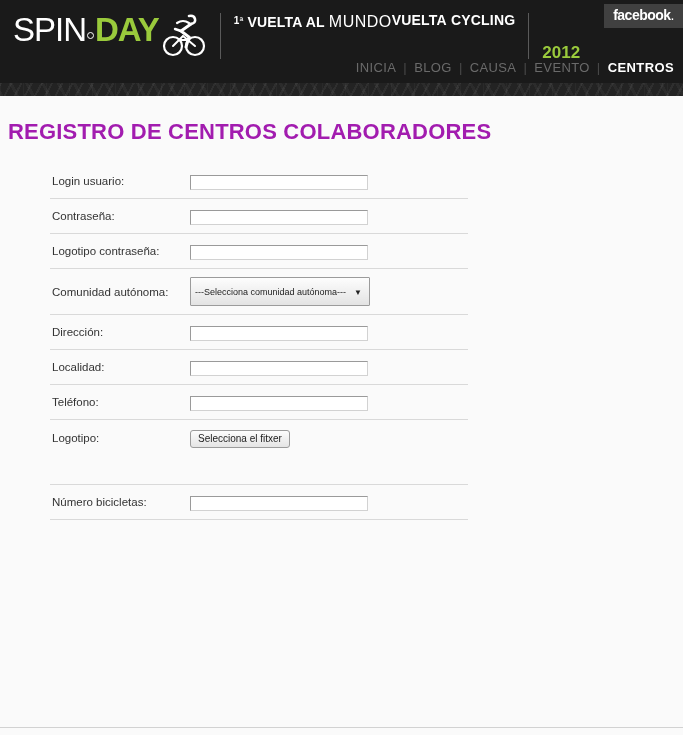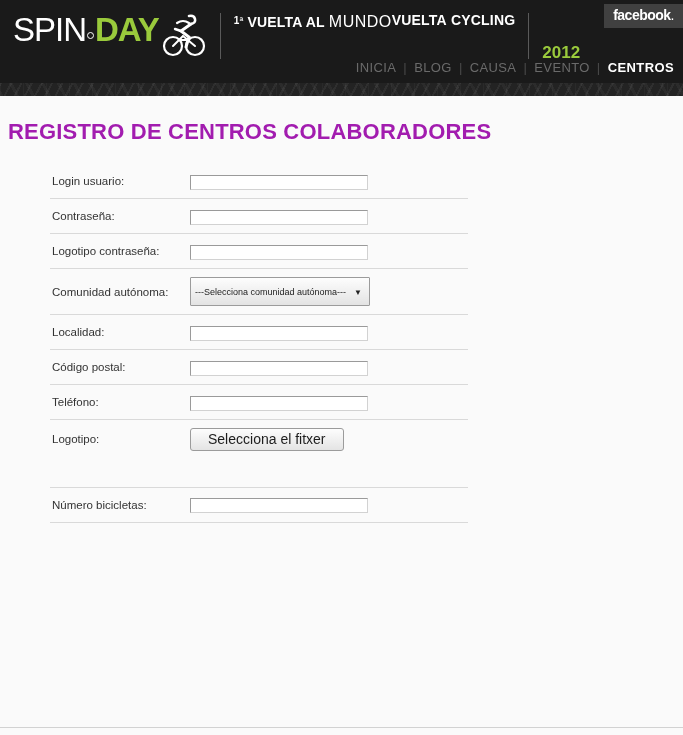--- a/index.html
+++ b/index.html
@@ -178,27 +178,27 @@
     height: 43px;
     border: 1px solid #1d1d1d;
     background: #ffffff;
     font-size: 11px;
     font-family: "Liberation Sans", sans-serif;
     resize: both;
     padding: 2px;
     display: block;
   }
   .file-btn {
-    font-size: 14px;
+    font-size: 10px;
     font-family: "Liberation Sans", sans-serif;
     border: 1px solid #9b9b9b;
     border-radius: 3px;
     background: linear-gradient(#fdfdfd, #e4e4e4);
     color: #1d1d1d;
-    padding: 2px 17px;
+    padding: 2px 7px;
     line-height: 1.2;
     cursor: default;
   }
   .row-tall .cell-label, .row-tall .cell-field { padding: 8px 0 36px 0; }
   .row-tall .cell-label { padding-left: 2px; }
   .footer-rule {
     position: absolute;
     left: 0; right: 0;
     top: 727px;
     height: 1px;
@@ -303,34 +303,34 @@
       <span class="select-shell">
         <select class="sel">
           <option>---Selecciona comunidad autónoma---</option>
         </select>
         <span class="select-arrow">▼</span>
       </span>
     </td>
   </tr>
 
 
+  <tr>
+    <td class="cell-label">Dirección:</td>
+    <td class="cell-field">
+      <input class="txt" type="text" value="" style="">
+    </td>
+  </tr>
 
   <tr>
     <td class="cell-label">Localidad:</td>
     <td class="cell-field">
       <input class="txt" type="text" value="" style="">
     </td>
   </tr>
 
-  <tr>
-    <td class="cell-label">Código postal:</td>
-    <td class="cell-field">
-      <input class="txt" type="text" value="" style="">
-    </td>
-  </tr>
 
   <tr>
     <td class="cell-label">Teléfono:</td>
     <td class="cell-field">
       <input class="txt" type="text" value="" style="">
     </td>
   </tr>
 
 
 

